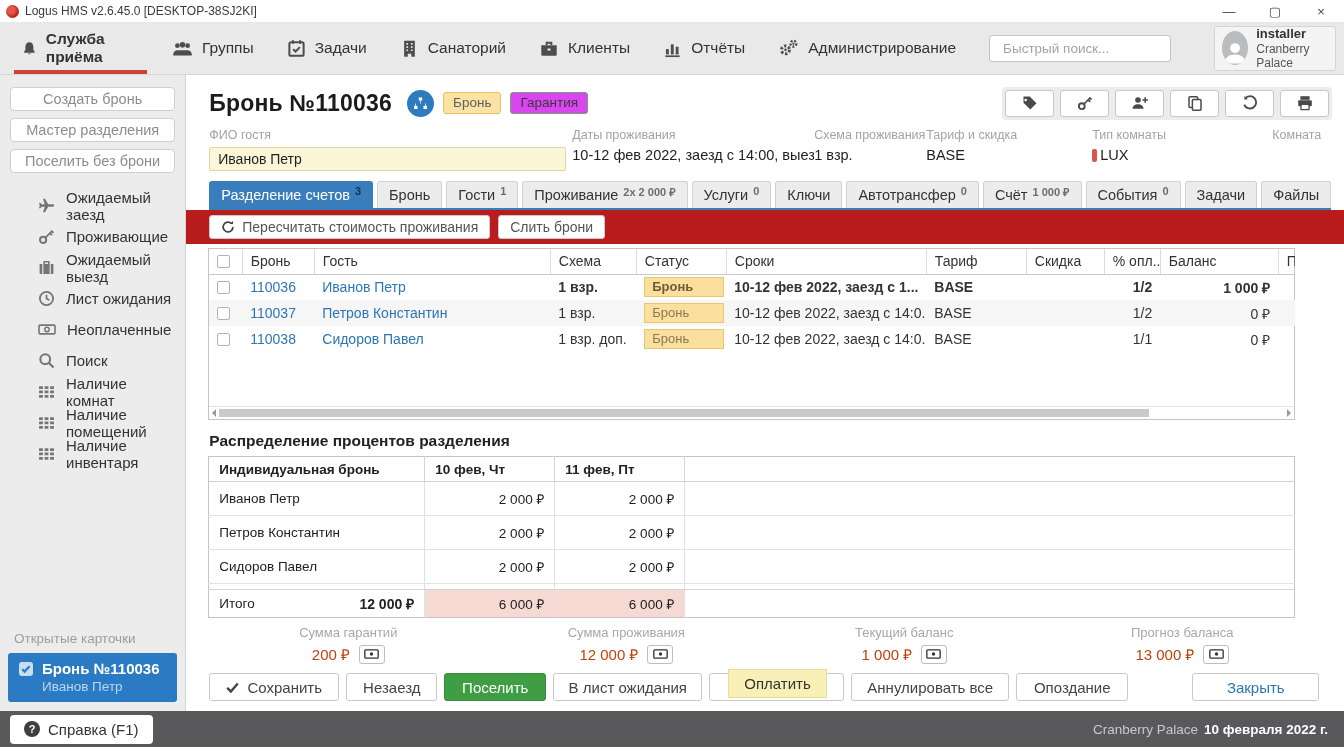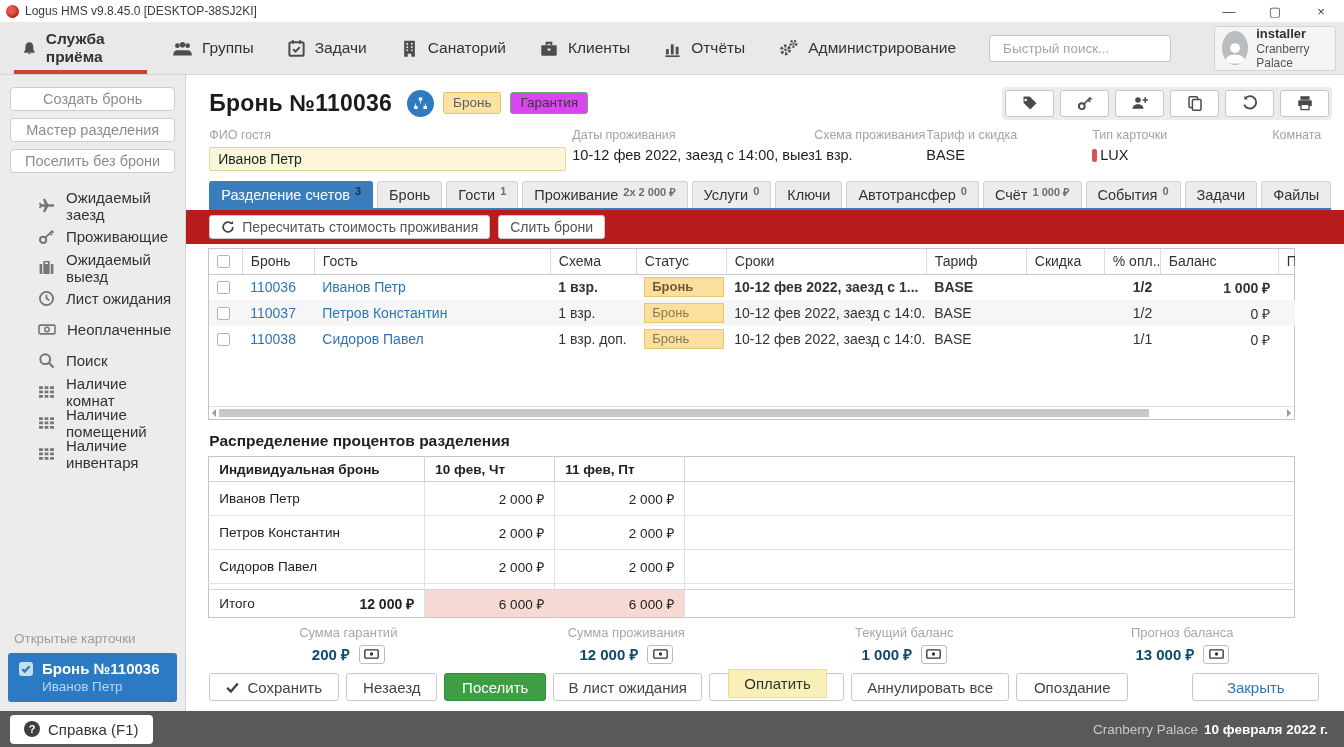--- a/index.html
+++ b/index.html
@@ -103,21 +103,21 @@
   tr.dt-gap td { height:6px; padding:0; border-bottom:1px solid #d5d5d5; }
   tr.dt-total td { height:28px; border-bottom:none; }
   tr.dt-total td.pink { background:#f6d9d2; text-align:right; }
   .total-cell { display:flex; justify-content:space-between; align-items:center; }
   .total-sum { font-weight:bold; font-size:14px; }
 
   
   .summary { display:flex; margin:7px 24px 0 23px; }
   .sum-col { flex:1; text-align:center; }
   .sum-label { font-size:13px; color:#a8a8a8; margin-bottom:4px; }
-  .sum-value { font-size:15px; color:#0c4a6e; font-weight:bold; display:inline-flex; align-items:center; gap:9px; }
+  .sum-value { font-size:15px; color:#c2410c; font-weight:normal; display:inline-flex; align-items:center; gap:9px; }
   .cash-btn { width:26px; height:19px; background:#fff; border:1px solid #bdbdbd; border-radius:3px; display:inline-flex; align-items:center; justify-content:center; color:#333; cursor:pointer; }
 
   
   .footer { display:flex; gap:7px; margin:9px 26px 0 23px; position:relative; }
   .f-btn { height:28px; background:#fff; border:1px solid #c9c9c9; border-radius:3px; color:#444; font-size:15px; display:flex; align-items:center; justify-content:center; gap:8px; cursor:pointer; white-space:nowrap; }
   .f-save { width:130px; } .f-noshow { width:91px; } .f-waitlist { width:149px; } .f-annul { width:135px; position:relative; overflow:visible; }
   .f-annulall { width:158px; } .f-late { width:112px; }
   .f-checkin { width:102px; background:#3f9d44; border-color:#388c3d; color:#fff; }
   .f-close { width:127px; margin-left:auto; color:#2e75b6; }
   .pay-overlay { position:absolute; left:18px; top:-5px; height:29px; padding:0 15px; background:#f8f0b6; border:1px solid #e8dc96; color:#333; font-size:15px; display:flex; align-items:center; z-index:3; cursor:pointer; }
@@ -127,21 +127,21 @@
   .help-btn { height:29px; background:#fff; border-radius:4px; padding:0 14px; display:flex; align-items:center; gap:8px; font-size:15px; color:#333; cursor:pointer; }
   .q-circle { width:16px; height:16px; border-radius:50%; background:#3f3f3f; color:#fff; font-size:11px; font-weight:bold; display:flex; align-items:center; justify-content:center; }
   .sb-right { margin-left:auto; font-size:13.5px; color:#c9c9c9; display:flex; gap:6px; align-items:center; }
   .sb-date { color:#fff; font-weight:bold; }
 </style>
 </head>
 <body>
 
 <div class="titlebar">
   <span class="logo"></span>
-  <span>Logus HMS v9.8.45.0 [DESKTOP-38SJ2KI]</span>
+  <span>Logus HMS v2.6.45.0 [DESKTOP-38SJ2KI]</span>
   <div class="win-controls">
     <div class="win-btn">—</div>
     <div class="win-btn">▢</div>
     <div class="win-btn">×</div>
   </div>
 </div>
 
 <div class="navbar">
   <div class="nav-item active">
     <svg class="ic" width="19" height="19" viewBox="0 0 16 16" fill="currentColor">
@@ -369,21 +369,21 @@
       </div>
       <div class="f-col f3">
         <div class="f-label">Схема проживания</div>
         <div class="f-value">1 взр.</div>
       </div>
       <div class="f-col f4">
         <div class="f-label">Тариф и скидка</div>
         <div class="f-value">BASE</div>
       </div>
       <div class="f-col f5">
-        <div class="f-label">Тип карточки</div>
+        <div class="f-label">Тип комнаты</div>
         <div class="f-value"><span class="room-marker"></span><span>LUX</span></div>
       </div>
       <div class="f-col f6">
         <div class="f-label">Комната</div>
         <div class="f-value"></div>
       </div>
     </div>
 
     <div class="tabs">
       <div class="tab active">

